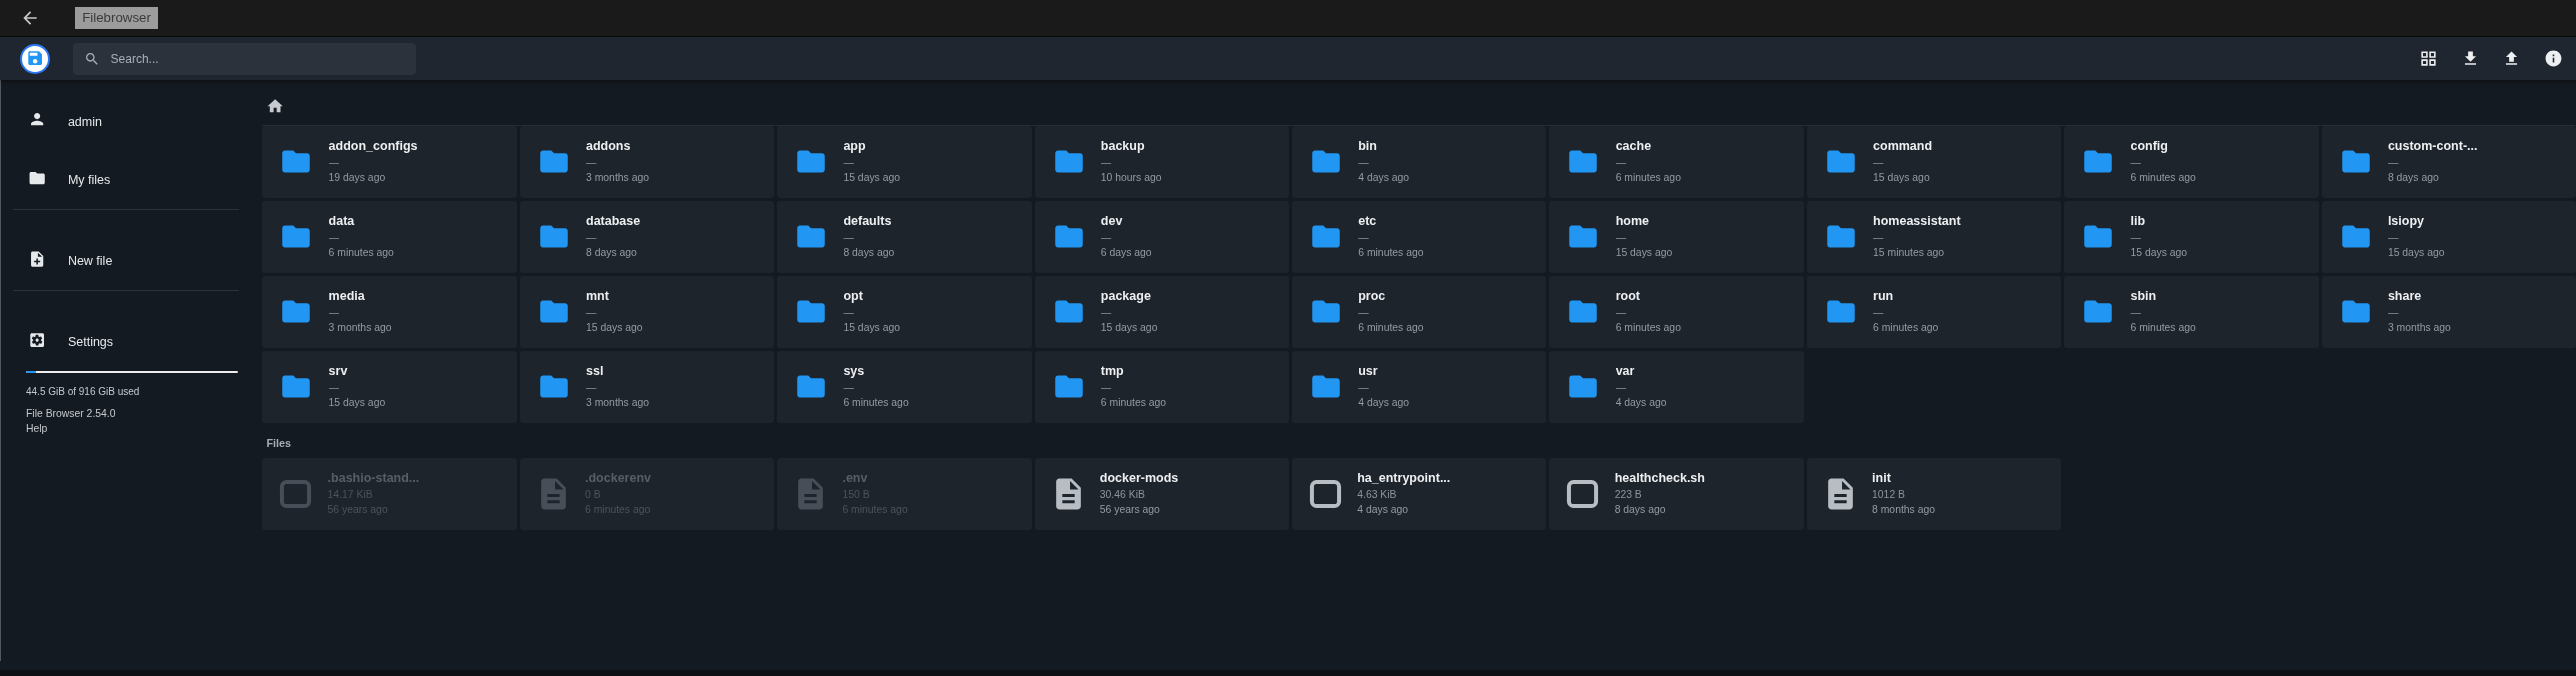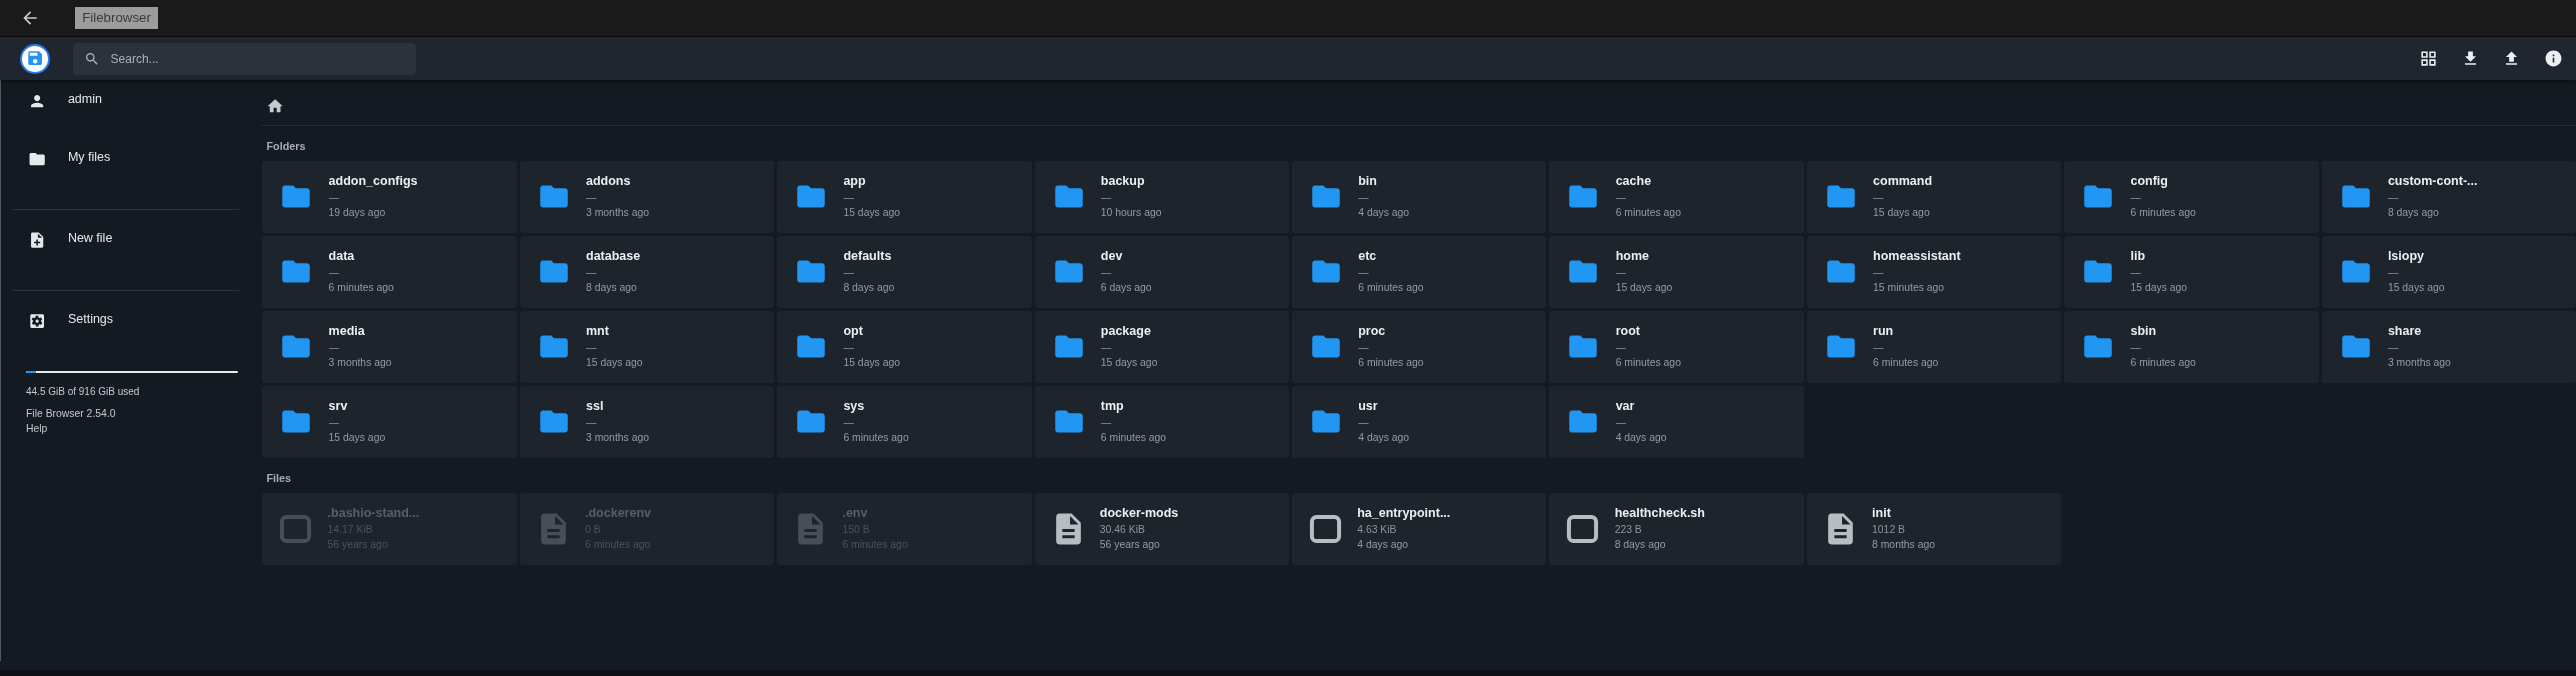--- a/index.html
+++ b/index.html
@@ -52,21 +52,21 @@
   .header-actions { margin-left:auto; display:flex; align-items:center; gap:22.5px; margin-right:1.7px; }
   .action-btn { background:none; border:none; color:#edeff1; cursor:pointer; padding:0; }
   .action-btn svg { width:19px; height:19px; }
 
   
   .content { display:flex; height:581px; border-left:1.7px solid #53585e; }
 
   
   .sidebar { width:248px; flex-shrink:0; padding-top:11.7px; }
   .side-item {
-    display:flex; align-items:flex-start; height:37px; padding-left:27px;
+    display:flex; align-items:flex-end; height:37px; padding-left:27px;
     margin-bottom:21.6px; cursor:pointer; color:#e6e9ec; font-size:12.5px;
   }
   .side-item svg { width:18.3px; height:18.3px; margin-right:21.6px; flex-shrink:0; }
   .side-divider { height:0.8px; background:#2c323a; margin:0 10px 21.6px 11.7px; }
   .usage { padding-left:25px; margin-top:3.3px; }
   .usage-track { width:212px; height:2.5px; background:#e9ebed; border-radius:1.7px; position:relative; overflow:hidden; }
   .usage-fill { position:absolute; left:0; top:0; bottom:0; background:#2196f3; }
   .usage-label { margin-top:12.5px; font-size:10px; color:#c5c9cd; }
   .side-meta { padding-left:25px; margin-top:9px; font-size:10.4px; color:#c5c9cd; line-height:1.45; }
   .help-link { cursor:pointer; display:inline-block; }
@@ -193,21 +193,20 @@
   <main class="main">
     <div class="breadcrumb">
       <button class="breadcrumb-btn">
         <svg class="icon" viewBox="0 0 24 24">
             <path d="M10 20v-6h4v6h5v-8h3L12 3 2 12h3v8z"></path>
           </svg>
       </button>
     </div>
     <div class="main-divider"></div>
     <div>
-        <div class="section-label">Folders</div>
         <div class="grid">
           <div class="card">
             <svg class="icon card-folder-icon" viewBox="0 0 24 24" fill="currentColor">
               <path d="M10 4H4c-1.1 0-2 .9-2 2v12c0 1.1.9 2 2 2h16c1.1 0 2-.9 2-2V8c0-1.1-.9-2-2-2h-8l-2-2z"></path>
             </svg>
             <div class="card-text">
         <div class="card-title">addon_configs</div>
         <div class="card-sub card-size">—</div>
         <div class="card-sub card-time">19 days ago</div>
       </div>

